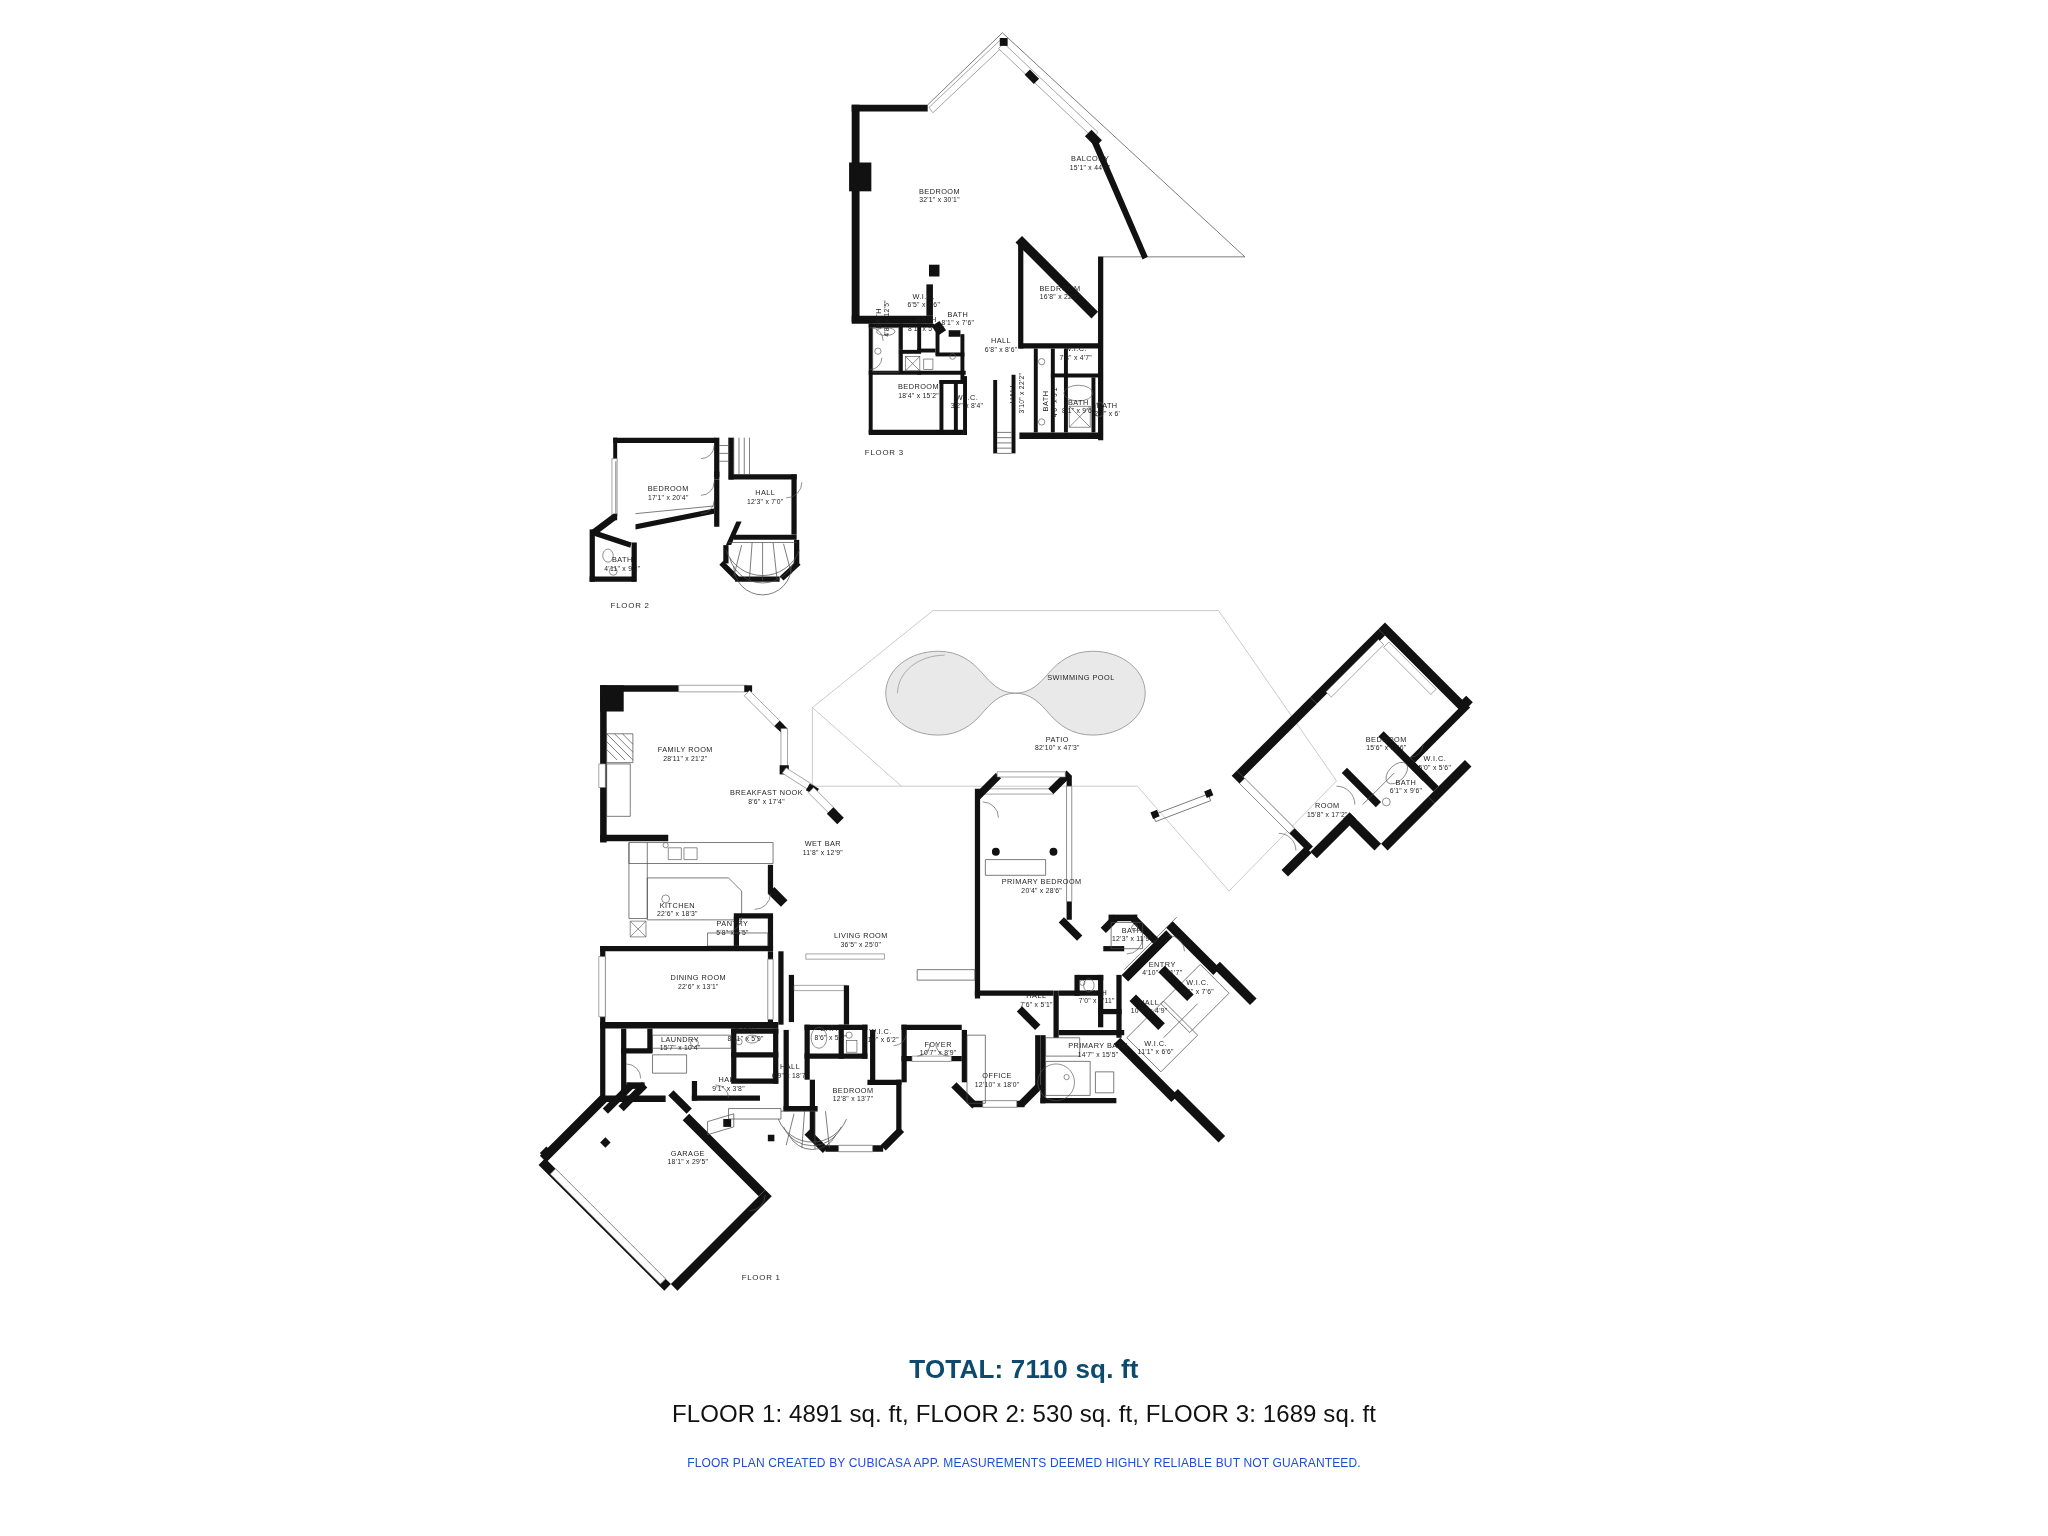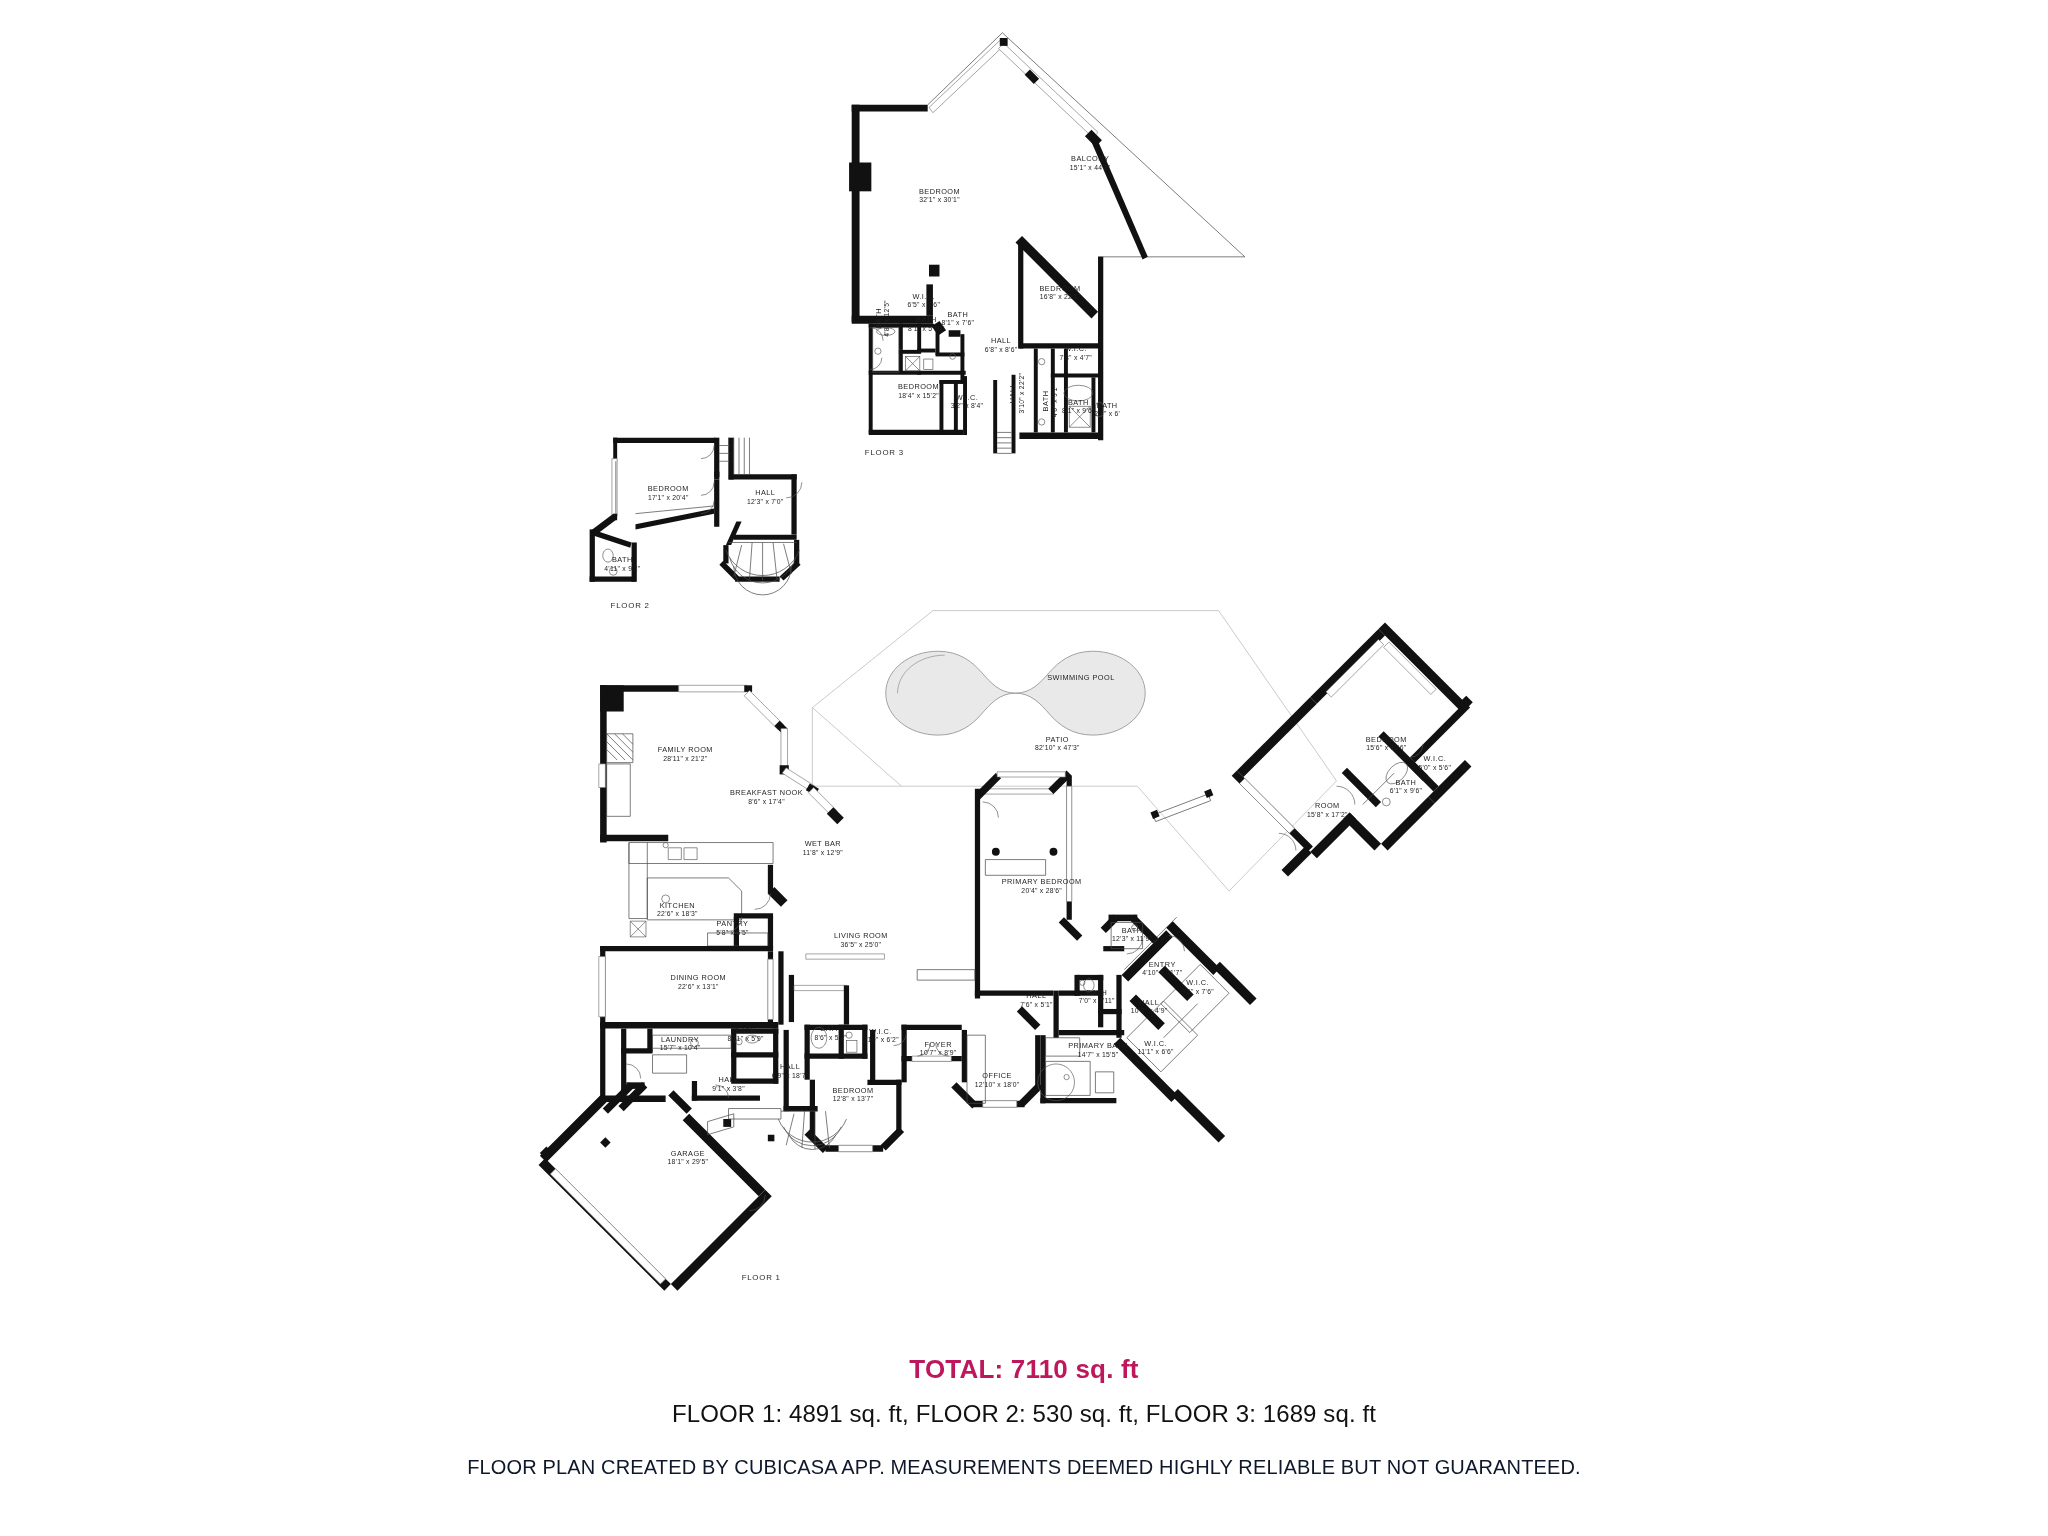--- a/index.html
+++ b/index.html
@@ -21,29 +21,29 @@
   .rm-name{font-family:"Liberation Sans",sans-serif;font-size:5.6px;letter-spacing:.35px;fill:#1d1d1d;}
   .rm-dim{font-family:"Liberation Sans",sans-serif;font-size:5.2px;letter-spacing:.2px;fill:#1d1d1d;}
   .floor-tag{font-family:"Liberation Sans",sans-serif;font-size:6px;letter-spacing:.6px;fill:#2a2a2a;}
 
   
   .footer{
     position:absolute;left:0;top:1352px;width:2048px;
     text-align:center;
   }
   .ft-total{
-    font-size:26px;font-weight:bold;letter-spacing:.2px;color:#be185d;
+    font-size:26px;font-weight:bold;letter-spacing:.2px;color:#0c4a6e;
     line-height:1.32;margin:0 0 2px 0;
   }
   .ft-line{
     font-size:24px;font-weight:normal;letter-spacing:.1px;color:#111;
     line-height:1.34;margin:12px;
   }
   .ft-disclaimer{
-    font-size:20px;letter-spacing:.15px;color:#0f172a;
+    font-size:12px;letter-spacing:.15px;color:#1d4ed8;
     margin-top:26px;
   }
 </style>
 </head>
 <body>
 
 <div id="sheet">
 
   <div class="plan-area">
     <svg class="plan" viewBox="0 0 1563 1015" preserveAspectRatio="xMidYMid meet">

